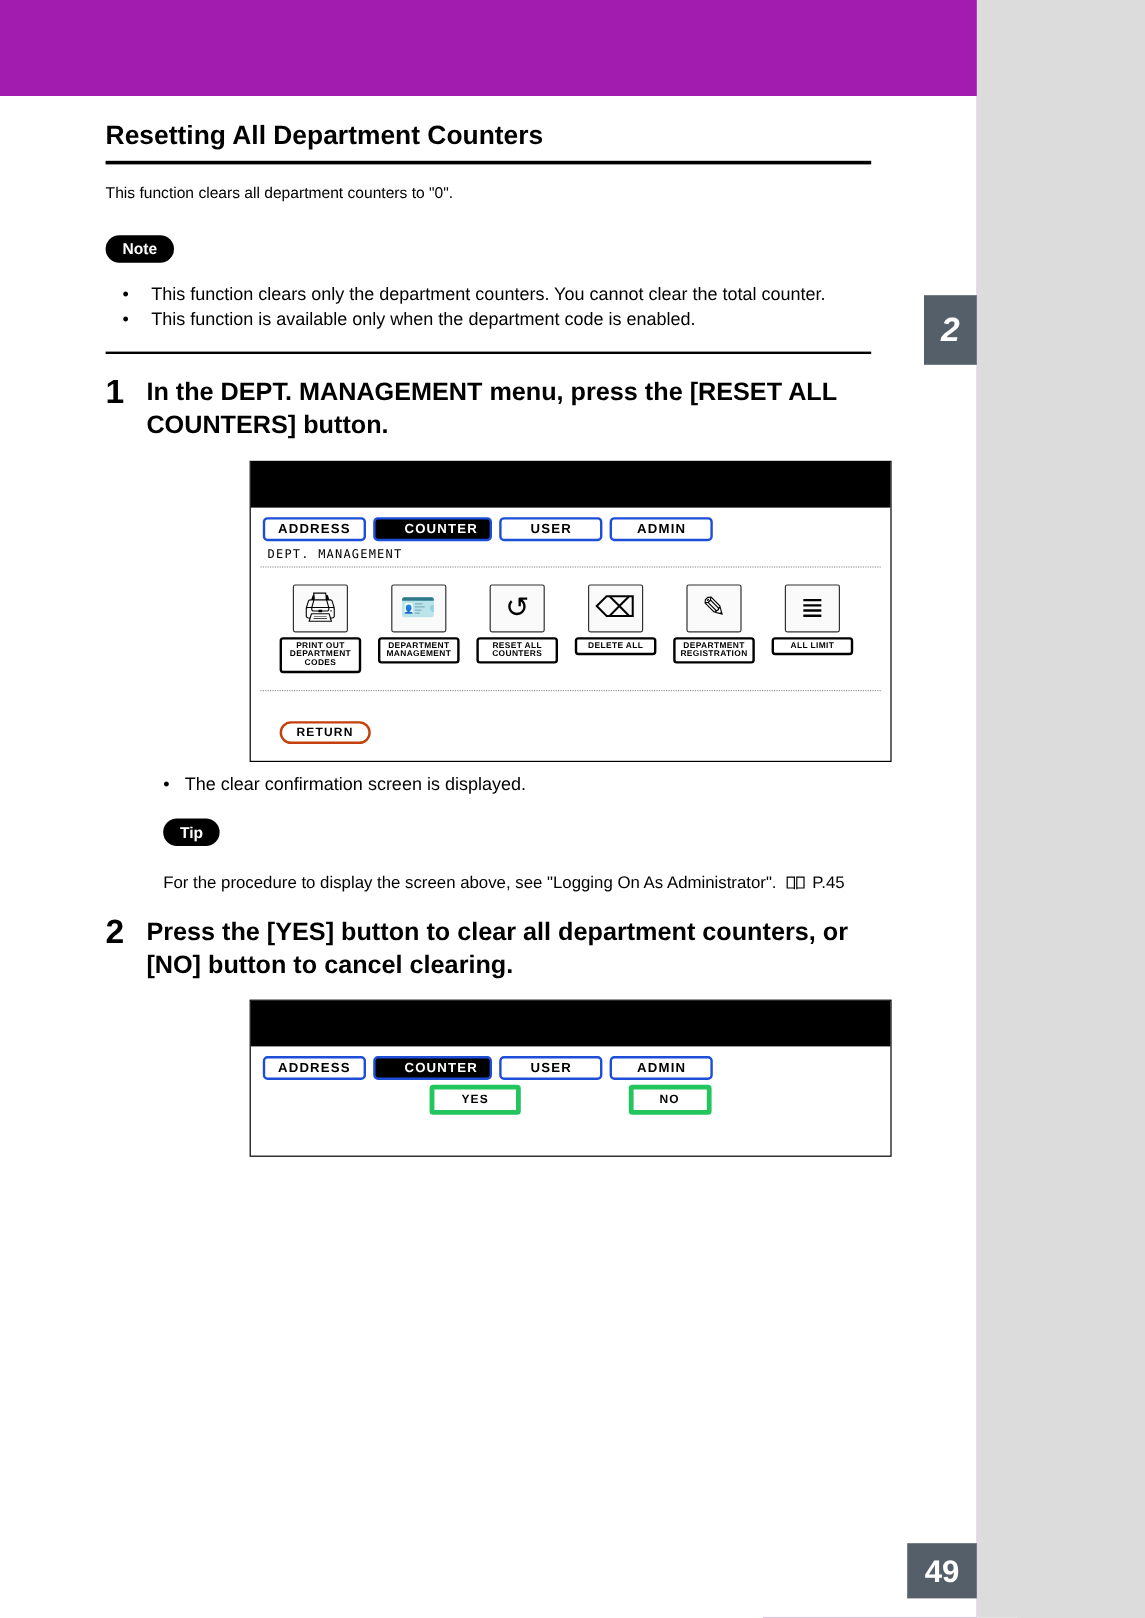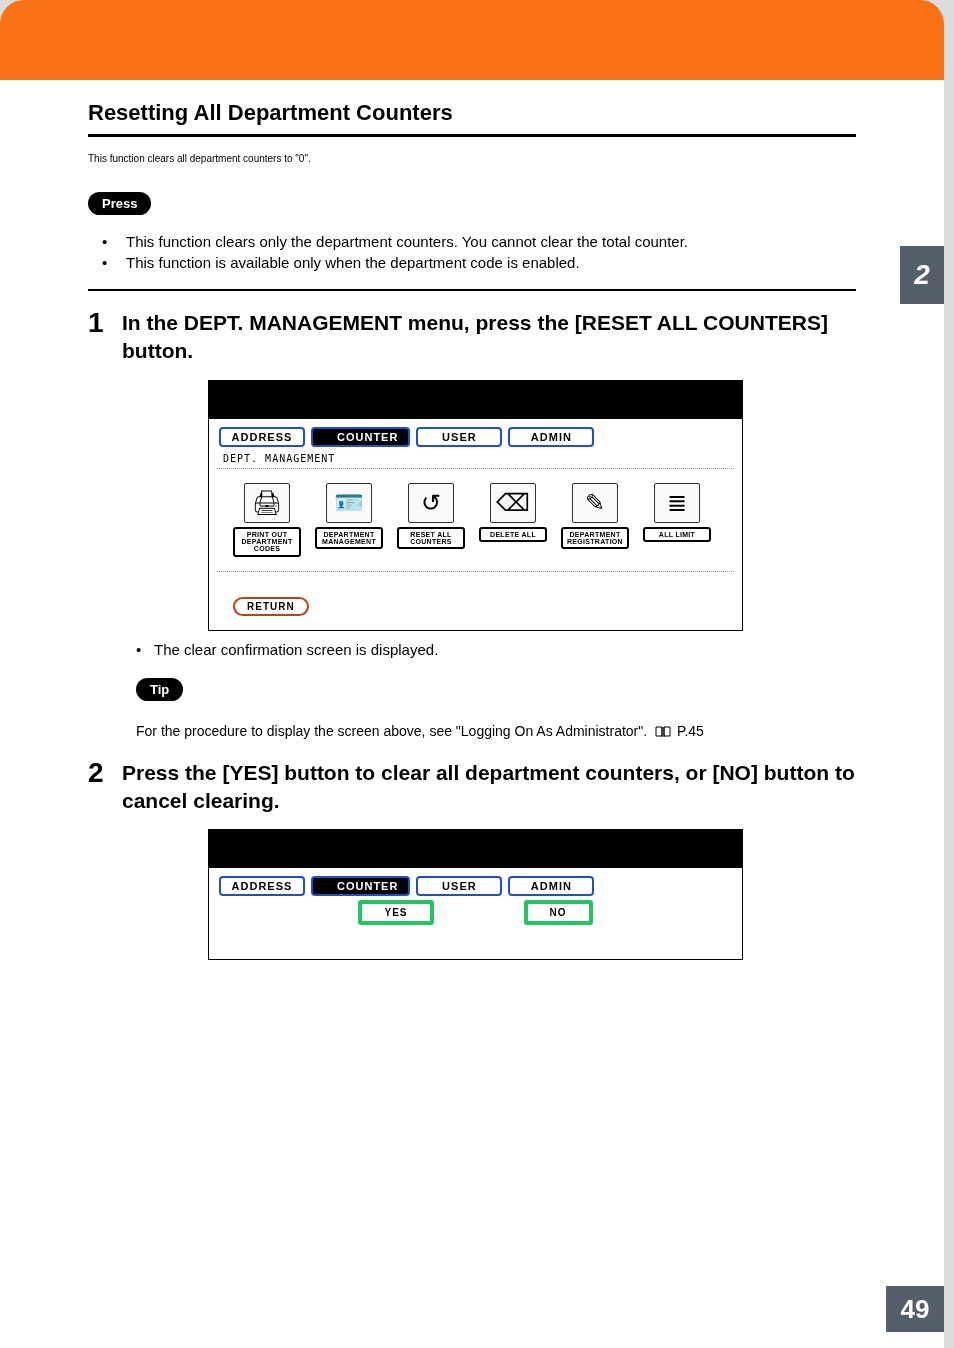--- a/index.html
+++ b/index.html
@@ -1,23 +1,23 @@
 <!DOCTYPE html>
 <html><head>
 <meta charset="utf-8">
 <style>
   * { box-sizing: border-box; margin: 0; padding: 0; }
   html, body { width: 954px; height: 1348px; font-family: Arial, Helvetica, sans-serif; background: #dcdcdc; }
-  .page { position: relative; width: 944px; height: 1348px; background: #f97316; border-radius: 24px; }
+  .page { position: relative; width: 814px; height: 1348px; background: #a21caf; }
   .paper { position: absolute; left: 0; top: 80px; right: 0; bottom: 0; background: #fff; }
   .content { padding: 10px 88px 0 88px; }
   .section-title { font-size: 22px; font-weight: bold; margin-top: 10px; }
   .thick-rule { border: none; border-top: 3px solid #000; margin: 8px 0 16px 0; }
   .thin-rule { border: none; border-top: 2px solid #000; margin: 18px 0 16px 0; }
-  .intro { font-size: 10px; margin: 12px 0 28px 0; }
+  .intro { font-size: 13px; margin: 12px 0 28px 0; }
   .pill { display: inline-block; background: #000; color: #fff; border-radius: 14px; padding: 4px 14px; font-size: 13px; font-weight: bold; margin-bottom: 14px; }
   .bullets { list-style: none; padding-left: 14px; }
   .bullets li { font-size: 15px; margin: 4px 0; }
   .bullets li::before { content: "•"; display: inline-block; width: 24px; color: #000; }
   .step { display: flex; gap: 14px; margin: 18px 0 6px 0; }
   .step-num { font-size: 28px; font-weight: 900; line-height: 1; min-width: 20px; }
   .step-text { font-size: 21px; font-weight: bold; line-height: 1.35; }
   .panel { margin: 14px 0 10px 120px; width: 535px; border: 1px solid #000; background: #fff; }
   .panel-top { height: 38px; background: #000; }
   .panel-body { padding: 8px 8px 10px 8px; }
@@ -50,21 +50,21 @@
 
 <div class="page">
   <div class="paper">
     <div class="content">
 
       <h2 class="section-title">Resetting All Department Counters</h2>
       <hr class="thick-rule">
 
       <p class="intro">This function clears all department counters to "0".</p>
 
-      <span class="pill">Press</span>
+      <span class="pill">Note</span>
       <ul class="bullets">
         <li>This function clears only the department counters.  You cannot clear the total counter.</li>
         <li>This function is available only when the department code is enabled.</li>
       </ul>
 
       <hr class="thin-rule">
 
       
       <div class="step">
         <div class="step-num">1</div>

